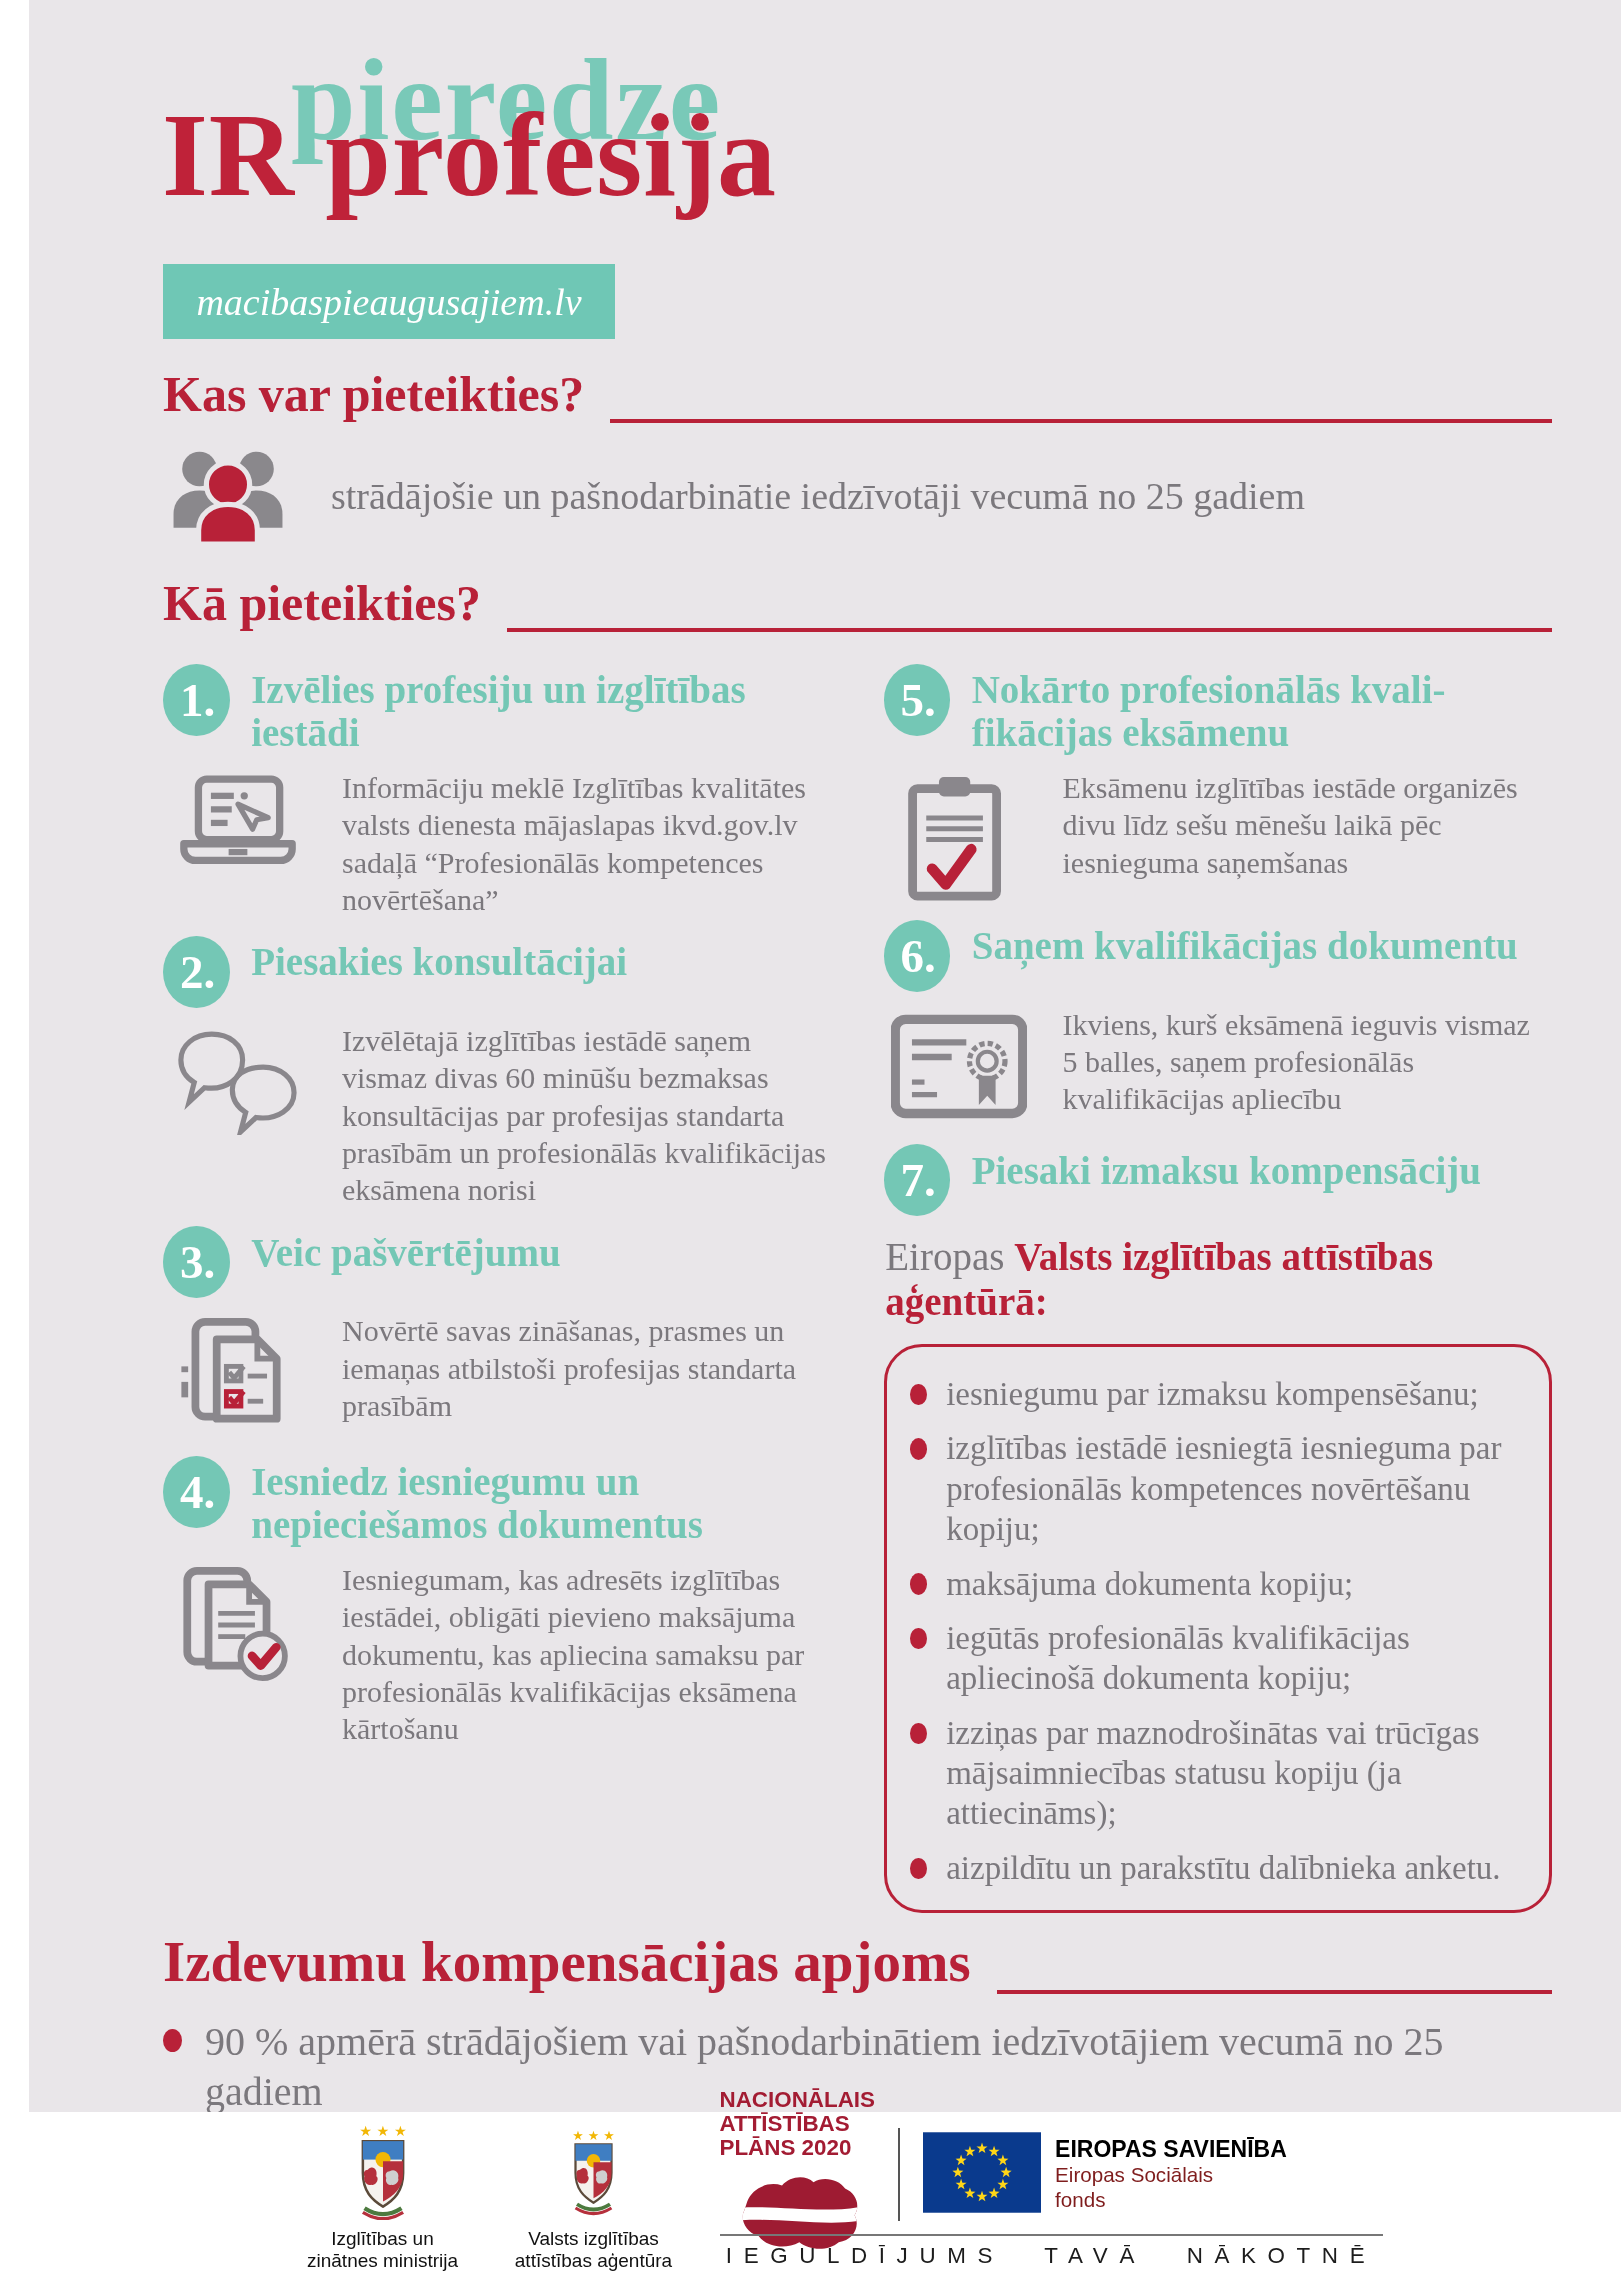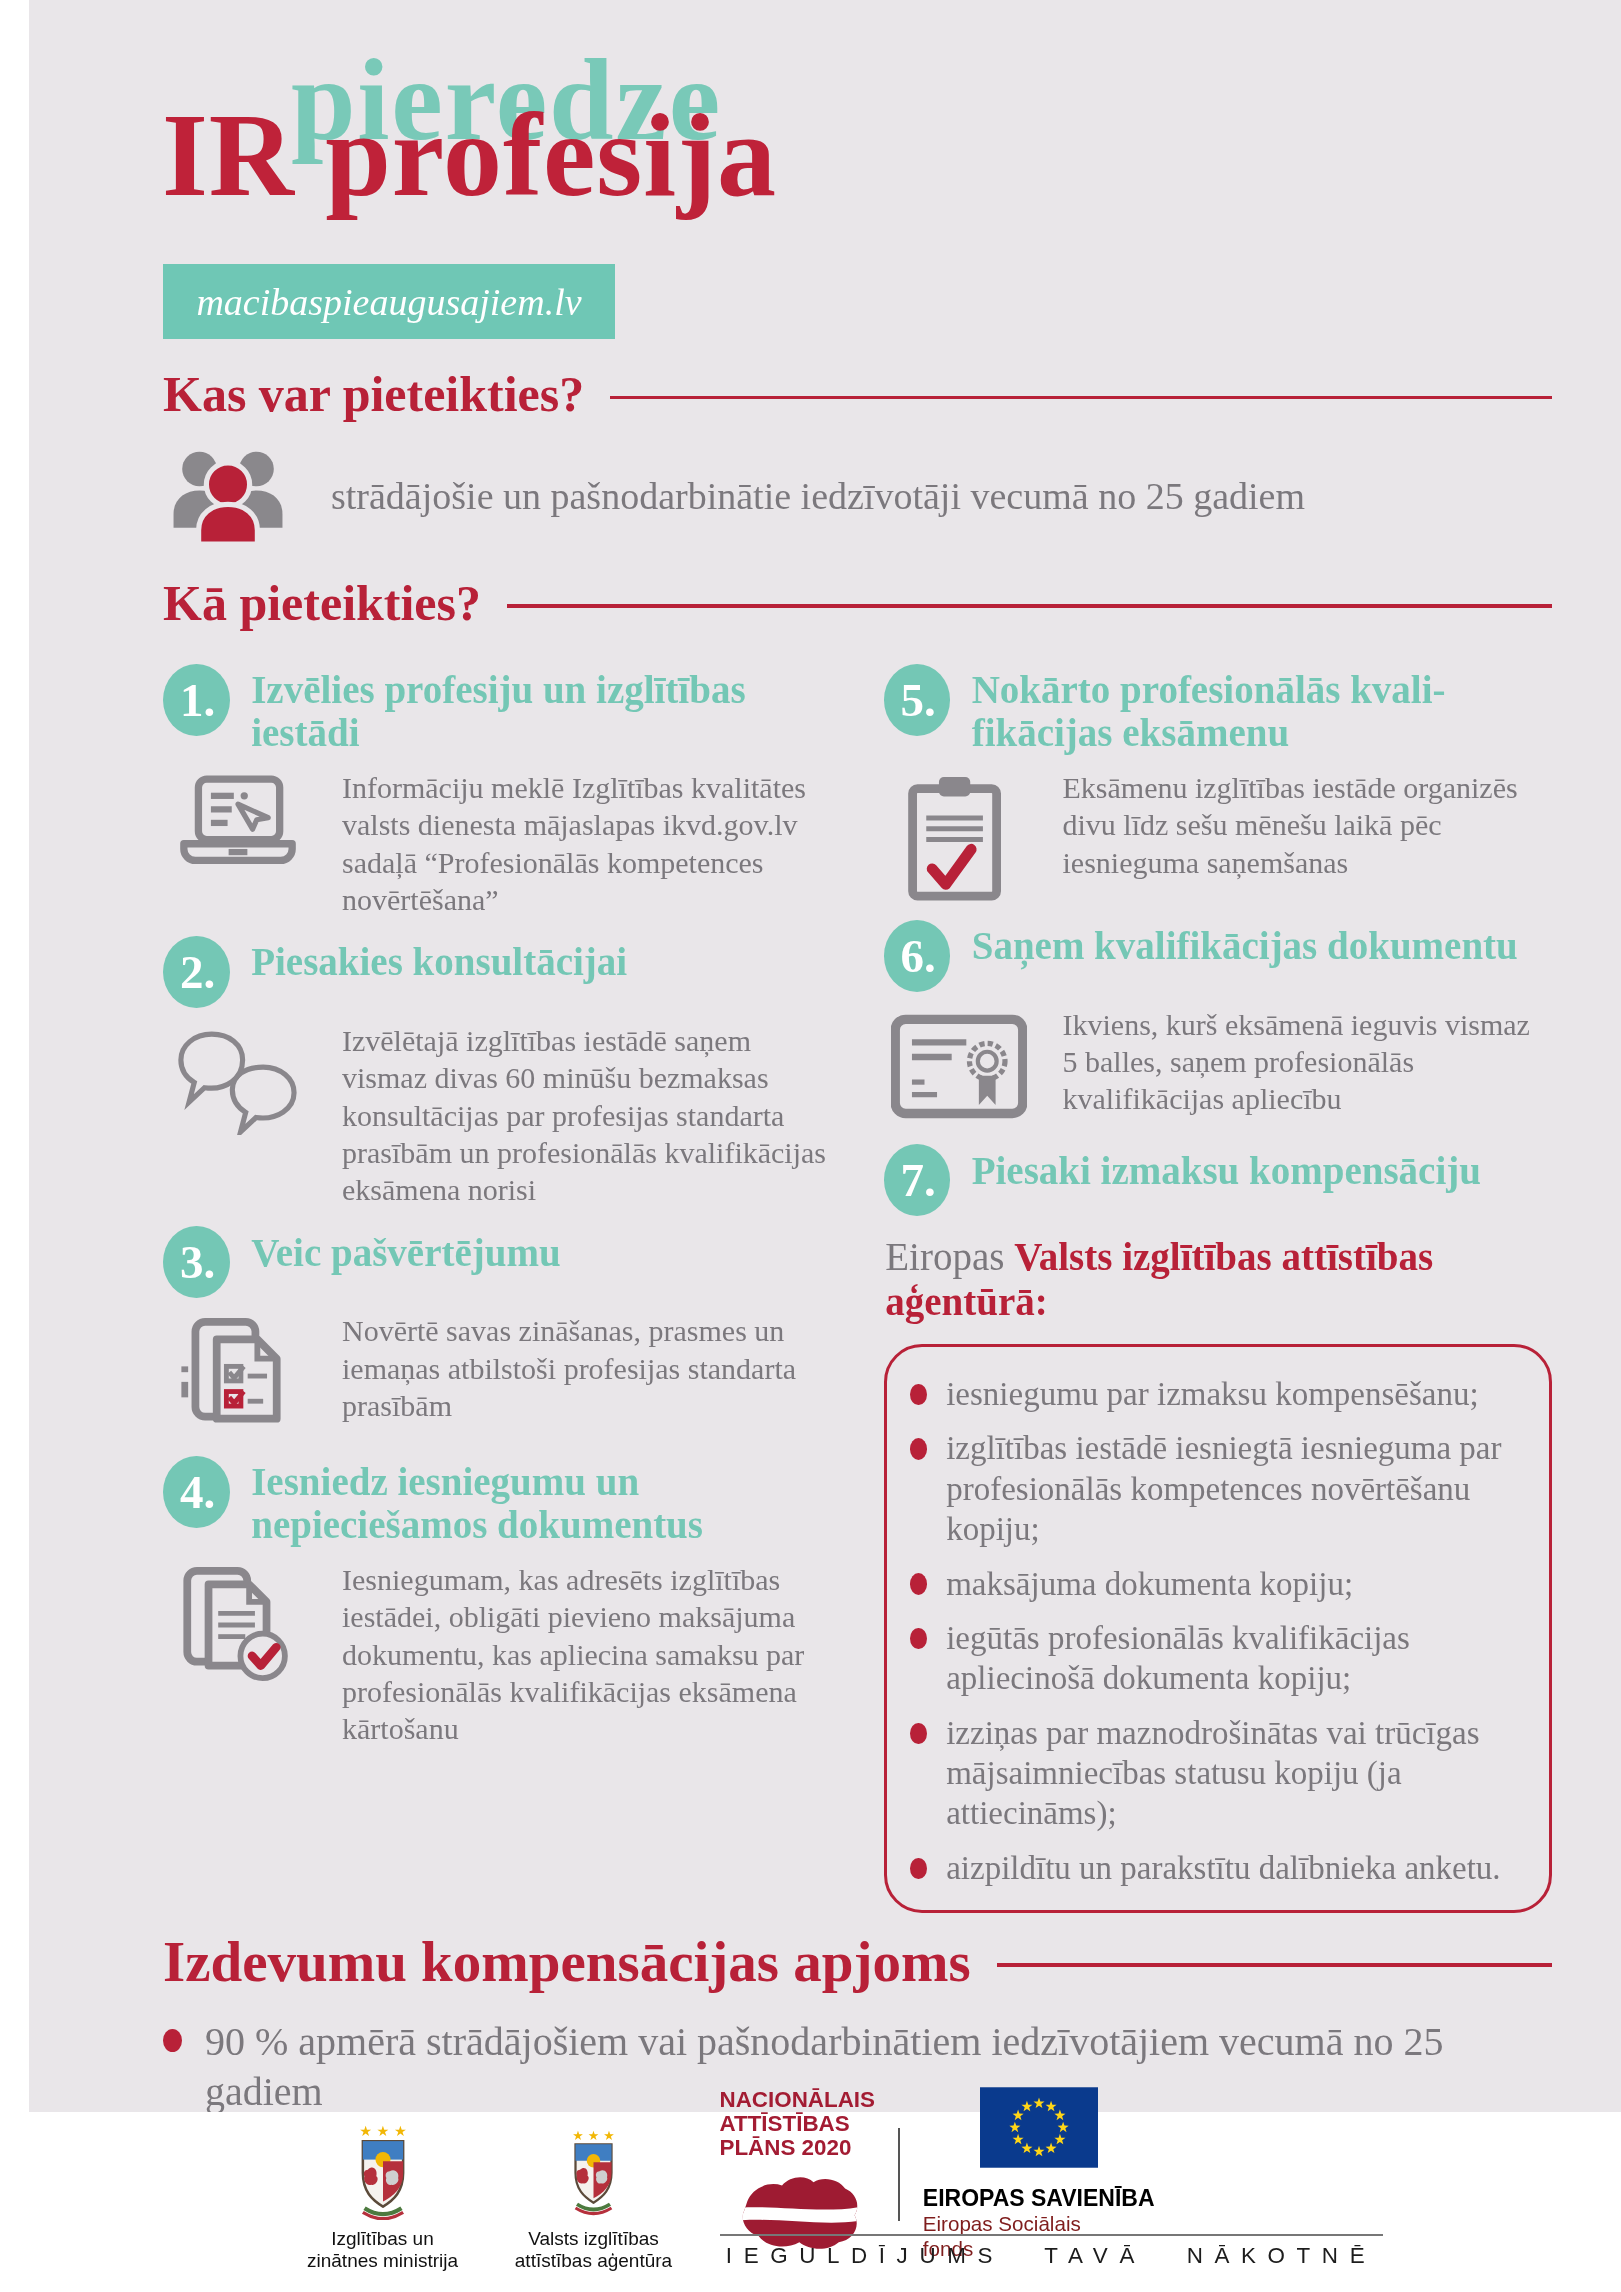--- a/index.html
+++ b/index.html
@@ -24,21 +24,21 @@
     font-size:38px; font-style:italic;
   }
   .offer { position:absolute; left:900px; top:63px; width:591px; }
   .offer-headline { color:#c0213a; font-size:51px; font-weight:700; line-height:1.18; }
   .offer-apply { margin-top:47px; color:#5f5c63; font-size:51px; font-weight:700; line-height:1.18; }
   .offer-amount { color:#5f5c63; font-size:51px; font-weight:700; line-height:1.18; }
   .offer-amount .red { color:#c0213a; }
 
   
   .content { position:absolute; top:365px; left:134px; right:99px; }
-  .sec-head { display:flex; align-items:center; gap:26px; }
+  .sec-head { display:flex; align-items:flex-end; gap:26px; }
   .sec-head h2 { margin:0; color:#b82138; font-size:50px; font-weight:700; white-space:nowrap; }
   .sec-head .rule { flex:1; height:3.6px; background:#b82138; margin-top:7.2px; }
   .comp-head h2 { font-size:57px; }
 
   .who-row { display:flex; align-items:center; gap:38px; margin:19.7px 0 3.6px 0; }
   .who-text { color:#7b787d; font-size:38px; }
 
   .how-head { margin-top:25px; }
   .how-grid { display:grid; grid-template-columns:1fr 1fr; column-gap:52px; margin-top:32px; }
 
@@ -74,21 +74,21 @@
     display:flex; justify-content:center; align-items:flex-start; gap:41px; padding-top:9px;
     font-family:"Liberation Sans","DejaVu Sans",sans-serif;
   }
   .logo-col { display:flex; flex-direction:column; align-items:center; width:170px; }
   .logo-label { margin-top:5.4px; font-size:19px; line-height:1.15; color:#111; text-align:center; }
   .right-wrap { display:flex; flex-direction:column; width:663px; }
   .right-row { display:flex; align-items:center; gap:23px; height:106px; }
   .nap { display:flex; align-items:center; gap:9px;flex-direction:column; }
   .nap-text { color:#a31c33; font-weight:700; font-size:22.4px; line-height:1.08; }
   .vdiv { width:1.8px; height:93px; background:#555; }
-  .eu { display:flex; align-items:center; gap:14.3px;flex-direction:column; }
+  .eu { display:flex; align-items:center; gap:14.3px; }
   .eu-title { font-weight:700; font-size:23px; color:#000; }
   .eu-sub { font-size:20.6px; color:#7f1d1d; line-height:1.2; }
   .slogan-rule { height:1.8px; background:#777; margin-top:7.2px; }
   .slogan { margin-top:7.2px; text-align:center; font-size:22.4px; color:#1c1c1c; letter-spacing:11.6px; word-spacing:23px; white-space:nowrap; }
 
   svg .st { stroke:#8a878c; fill:none; }
 </style>
 </head>
 <body>
 

